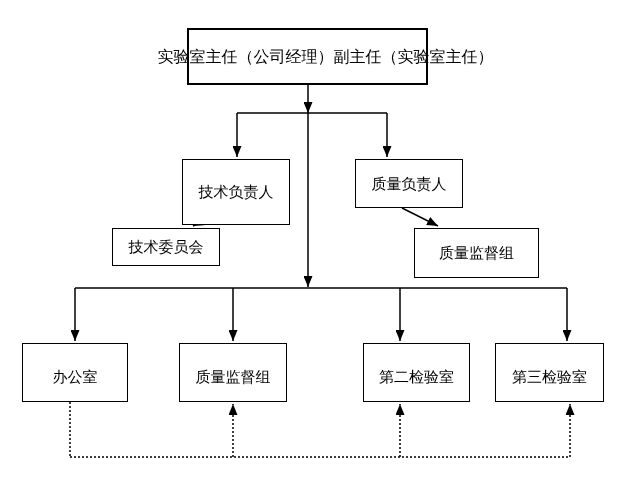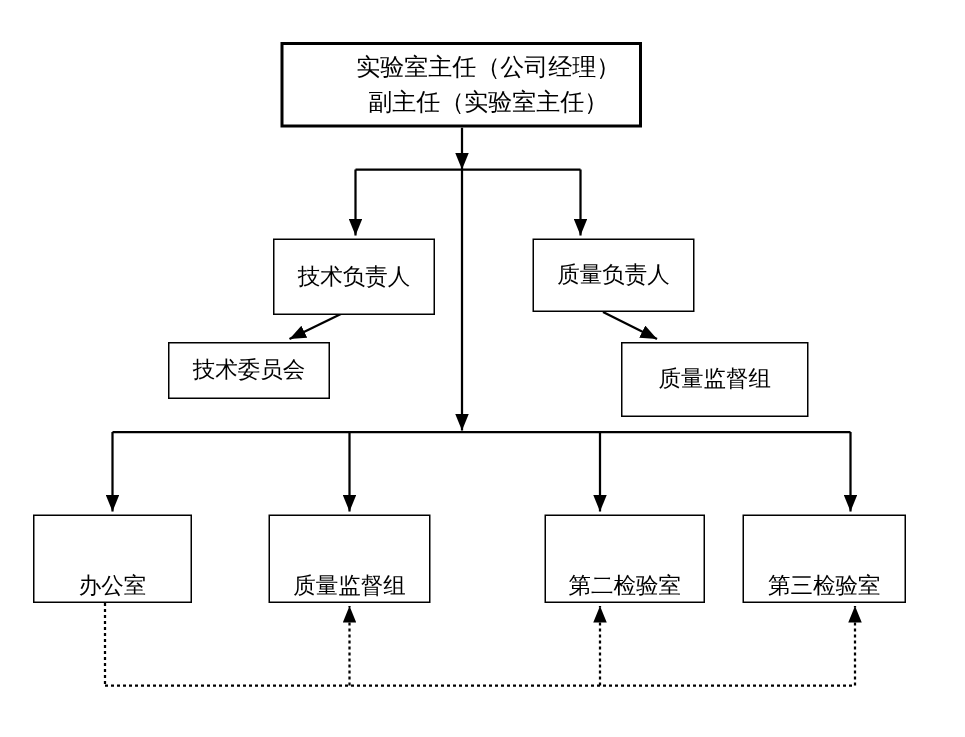--- a/index.html
+++ b/index.html
@@ -30,27 +30,26 @@
     display: flex;
     align-items: center;
     justify-content: center;
     text-align: center;
     font-size: 15px;
     line-height: 20px;
     white-space: nowrap;
   }
   .node.root {
     border-width: 2px;
-    flex-direction: column;
     line-height: 23px;
     font-size: 16px;
     padding-left: 36px;
   }
   .node.top-align {
-    align-items: flex-end;
+    align-items: center;
     padding-top: 9px;
   }
   svg line, svg path.edge {
     stroke: #000000;
     stroke-width: 1.5;
     fill: none;
   }
   svg .dotted {
     stroke-dasharray: 2 2;
   }
@@ -89,21 +88,21 @@
     <line class="dotted" x1="233" y1="457" x2="233" y2="404" marker-end="url(#ah)"></line>
     <line class="dotted" x1="400" y1="457" x2="400" y2="404" marker-end="url(#ah)"></line>
     <line class="dotted" x1="570" y1="457" x2="570" y2="404" marker-end="url(#ah)"></line>
   </svg>
 
   <div class="node root" style="left:187px; top:28px; width:241px; height:57px;">
     <span>实验室主任（公司经理）</span>
     <span>副主任（实验室主任）</span>
   </div>
 
-  <div class="node" style="left:182px; top:159px; width:108px; height:51px;">
+  <div class="node" style="left:182px; top:159px; width:108px; height:66px;">
     <span>技术负责人</span>
   </div>
   <div class="node" style="left:340px; top:159px; width:108px; height:49px;margin-left:15px;">
     <span>质量负责人</span>
   </div>
 
   <div class="node" style="left:112px; top:228px; width:108px; height:38px;">
     <span>技术委员会</span>
   </div>
   <div class="node" style="left:414px; top:228px; width:125px; height:50px;">

